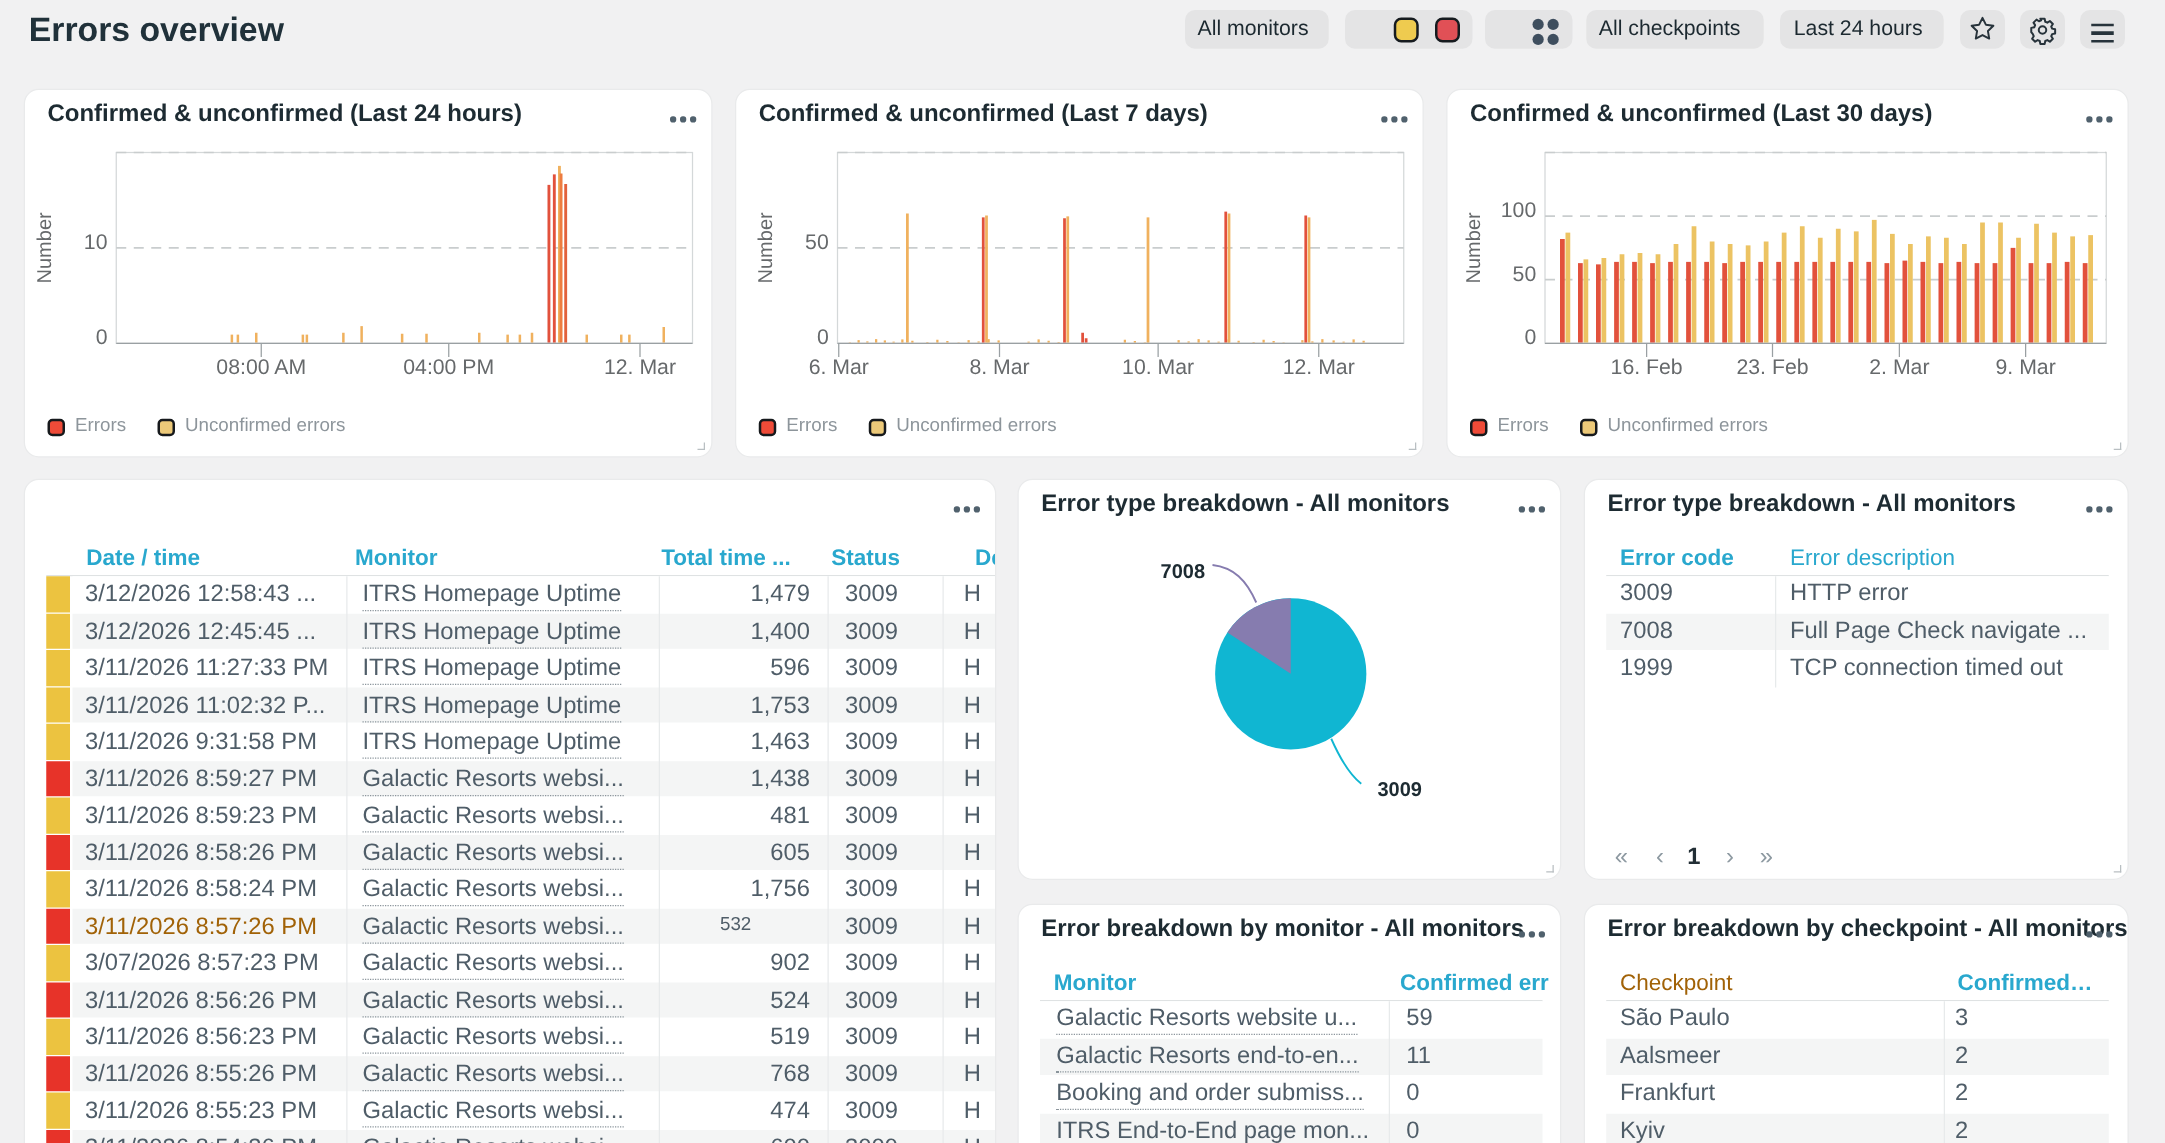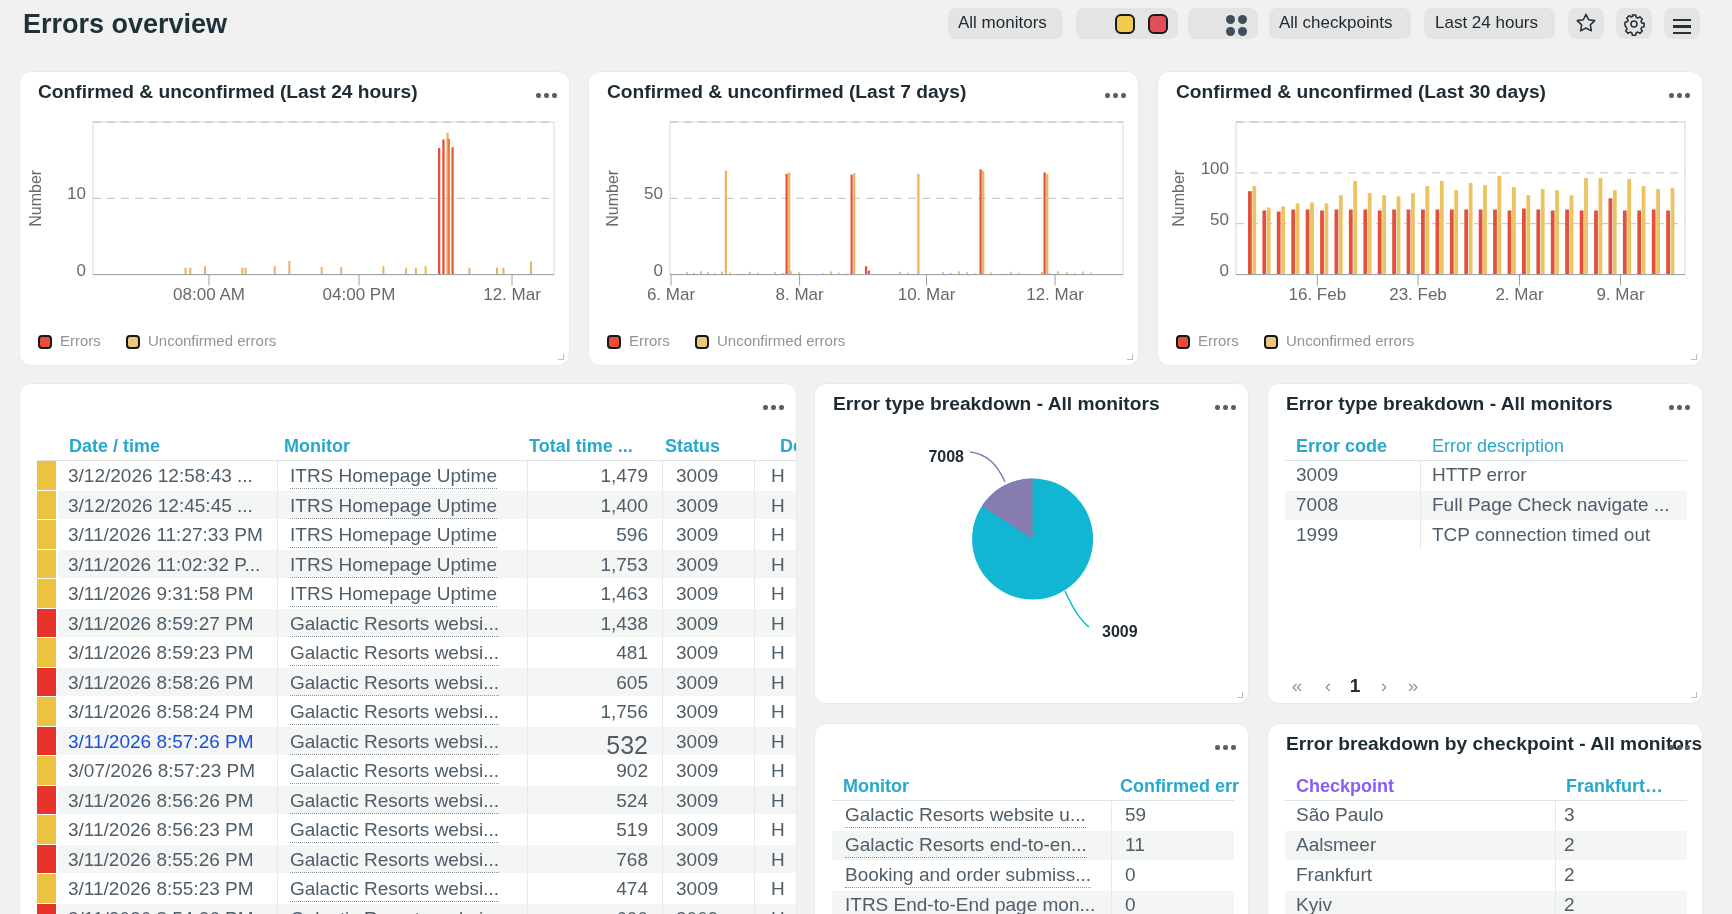--- a/index.html
+++ b/index.html
@@ -330,23 +330,23 @@
     <div style="position:absolute;left:751px;top:287.6px;width:46px;font-size:19px;color:#4f5d68;overflow:hidden;white-space:nowrap">H</div>
     <div style="position:absolute;left:38px;top:313.3px;width:740px;height:28.5px;background:#ffffff"></div>
     <div style="position:absolute;left:17px;top:313.3px;width:19px;height:28.5px;background:#ecc340"></div>
     <div style="position:absolute;left:48px;top:317.1px;font-size:19px;color:#4f5d68;white-space:nowrap">3/11/2026 8:58:24 PM</div>
     <div style="position:absolute;left:270px;top:317.1px;font-size:19px;color:#4f5d68;white-space:nowrap;border-bottom:1px dotted #8b959c;padding-bottom:1px">Galactic Resorts websi...</div>
     <div style="position:absolute;left:509px;top:317.1px;width:119px;font-size:19px;color:#4f5d68;text-align:right">1,756</div>
     <div style="position:absolute;left:656px;top:317.1px;font-size:19px;color:#4f5d68">3009</div>
     <div style="position:absolute;left:751px;top:317.1px;width:46px;font-size:19px;color:#4f5d68;overflow:hidden;white-space:nowrap">H</div>
     <div style="position:absolute;left:38px;top:342.8px;width:740px;height:28.5px;background:#f4f5f5"></div>
     <div style="position:absolute;left:17px;top:342.8px;width:19px;height:28.5px;background:#e73329"></div>
-    <div style="position:absolute;left:48px;top:346.6px;font-size:19px;color:#1d4ed8;white-space:nowrap">3/11/2026 8:57:26 PM</div>
+    <div style="position:absolute;left:48px;top:346.6px;font-size:19px;color:#a16207;white-space:nowrap">3/11/2026 8:57:26 PM</div>
     <div style="position:absolute;left:270px;top:346.6px;font-size:19px;color:#4f5d68;white-space:nowrap;border-bottom:1px dotted #8b959c;padding-bottom:1px">Galactic Resorts websi...</div>
-    <div style="position:absolute;left:509px;top:346.6px;width:119px;font-size:25px;color:#4f5d68;text-align:right">532</div>
+    <div style="position:absolute;left:509px;top:346.6px;width:119px;font-size:15px;color:#4f5d68;text-align:center">532</div>
     <div style="position:absolute;left:656px;top:346.6px;font-size:19px;color:#4f5d68">3009</div>
     <div style="position:absolute;left:751px;top:346.6px;width:46px;font-size:19px;color:#4f5d68;overflow:hidden;white-space:nowrap">H</div>
     <div style="position:absolute;left:38px;top:372.3px;width:740px;height:28.5px;background:#ffffff"></div>
     <div style="position:absolute;left:17px;top:372.3px;width:19px;height:28.5px;background:#ecc340"></div>
     <div style="position:absolute;left:48px;top:376.1px;font-size:19px;color:#4f5d68;white-space:nowrap">3/07/2026 8:57:23 PM</div>
     <div style="position:absolute;left:270px;top:376.1px;font-size:19px;color:#4f5d68;white-space:nowrap;border-bottom:1px dotted #8b959c;padding-bottom:1px">Galactic Resorts websi...</div>
     <div style="position:absolute;left:509px;top:376.1px;width:119px;font-size:19px;color:#4f5d68;text-align:right">902</div>
     <div style="position:absolute;left:656px;top:376.1px;font-size:19px;color:#4f5d68">3009</div>
     <div style="position:absolute;left:751px;top:376.1px;width:46px;font-size:19px;color:#4f5d68;overflow:hidden;white-space:nowrap">H</div>
     <div style="position:absolute;left:38px;top:401.8px;width:740px;height:28.5px;background:#f4f5f5"></div>
@@ -423,20 +423,21 @@
     <div style="position:absolute;left:164px;top:140px;font-size:19px;color:#4f5d68;white-space:nowrap">TCP connection timed out</div>
     <div style="position:absolute;left:152px;top:77px;width:1px;height:89px;background:#e7eaeb"></div>
     <div style="position:absolute;left:18px;top:291px;width:22px;text-align:center;font-size:19px;color:#8d99a1;font-weight:normal">«</div>
     <div style="position:absolute;left:49px;top:291px;width:22px;text-align:center;font-size:19px;color:#8d99a1;font-weight:normal">‹</div>
     <div style="position:absolute;left:76px;top:291px;width:22px;text-align:center;font-size:19px;color:#222e35;font-weight:bold">1</div>
     <div style="position:absolute;left:105px;top:291px;width:22px;text-align:center;font-size:19px;color:#8d99a1;font-weight:normal">›</div>
     <div style="position:absolute;left:134px;top:291px;width:22px;text-align:center;font-size:19px;color:#8d99a1;font-weight:normal">»</div>
     <div style="position:absolute;left:423px;top:308px;width:6px;height:6px;border-right:1.5px solid #b9bfc2;border-bottom:1.5px solid #b9bfc2"></div>
   </div>
 <div style="position:absolute;left:814px;top:723px;width:435px;height:260px;background:#fff;border:1px solid #e9eaeb;border-radius:12px;box-sizing:border-box;overflow:hidden;">
+    <div style="position:absolute;left:18px;top:9px;font-size:19.2px;font-weight:bold;color:#1d2b32;white-space:nowrap">Error breakdown by monitor - All monitors</div>
     <div style="position:absolute;left:400px;top:21px;width:4.5px;height:4.5px;border-radius:50%;background:#50616d"></div>
     <div style="position:absolute;left:408px;top:21px;width:4.5px;height:4.5px;border-radius:50%;background:#50616d"></div>
     <div style="position:absolute;left:416px;top:21px;width:4.5px;height:4.5px;border-radius:50%;background:#50616d"></div>
     <div style="position:absolute;left:28px;top:52px;font-size:18px;font-weight:bold;color:#29a8ce">Monitor</div>
     <div style="position:absolute;left:305px;top:52px;width:119px;font-size:18px;font-weight:bold;color:#29a8ce;overflow:hidden;white-space:nowrap">Confirmed errors</div>
     <div style="position:absolute;left:17px;top:76px;width:402px;height:1px;background:#dfe2e3"></div>
     <div style="position:absolute;left:17px;top:77px;width:402px;height:29px;background:#ffffff"></div>
     <div style="position:absolute;left:30px;top:80px;font-size:19px;color:#4f5d68;white-space:nowrap;border-bottom:1px dotted #8b959c;padding-bottom:1px">Galactic Resorts website u...</div>
     <div style="position:absolute;left:310px;top:80px;font-size:19px;color:#4f5d68">59</div>
     <div style="position:absolute;left:17px;top:107px;width:402px;height:29px;background:#f4f5f5"></div>
@@ -448,22 +449,22 @@
     <div style="position:absolute;left:17px;top:167px;width:402px;height:29px;background:#f4f5f5"></div>
     <div style="position:absolute;left:30px;top:170px;font-size:19px;color:#4f5d68;white-space:nowrap;border-bottom:1px dotted #8b959c;padding-bottom:1px">ITRS End-to-End page mon...</div>
     <div style="position:absolute;left:310px;top:170px;font-size:19px;color:#4f5d68">0</div>
     <div style="position:absolute;left:296px;top:77px;width:1px;height:119px;background:#e7eaeb"></div>
   </div>
 <div style="position:absolute;left:1267px;top:723px;width:436px;height:260px;background:#fff;border:1px solid #e9eaeb;border-radius:12px;box-sizing:border-box;overflow:hidden;">
     <div style="position:absolute;left:18px;top:9px;font-size:19.2px;font-weight:bold;color:#1d2b32;white-space:nowrap">Error breakdown by checkpoint - All monitors</div>
     <div style="position:absolute;left:401px;top:21px;width:4.5px;height:4.5px;border-radius:50%;background:#50616d"></div>
     <div style="position:absolute;left:409px;top:21px;width:4.5px;height:4.5px;border-radius:50%;background:#50616d"></div>
     <div style="position:absolute;left:417px;top:21px;width:4.5px;height:4.5px;border-radius:50%;background:#50616d"></div>
-    <div style="position:absolute;left:28px;top:52px;font-size:18px;font-weight:bold;color:#8b5cf6">Checkpoint</div>
-    <div style="position:absolute;left:298px;top:52px;width:121px;font-size:18px;font-weight:bold;color:#29a8ce;overflow:hidden;white-space:nowrap">Frankfurt…</div>
+    <div style="position:absolute;left:28px;top:52px;font-size:18px;font-weight:normal;color:#a16207">Checkpoint</div>
+    <div style="position:absolute;left:298px;top:52px;width:121px;font-size:18px;font-weight:bold;color:#29a8ce;overflow:hidden;white-space:nowrap">Confirmed…</div>
     <div style="position:absolute;left:17px;top:76px;width:402px;height:1px;background:#dfe2e3"></div>
     <div style="position:absolute;left:17px;top:77px;width:402px;height:29px;background:#ffffff"></div>
     <div style="position:absolute;left:28px;top:80px;font-size:19px;color:#4f5d68;white-space:nowrap">São Paulo</div>
     <div style="position:absolute;left:296px;top:80px;font-size:19px;color:#4f5d68">3</div>
     <div style="position:absolute;left:17px;top:107px;width:402px;height:29px;background:#f4f5f5"></div>
     <div style="position:absolute;left:28px;top:110px;font-size:19px;color:#4f5d68;white-space:nowrap">Aalsmeer</div>
     <div style="position:absolute;left:296px;top:110px;font-size:19px;color:#4f5d68">2</div>
     <div style="position:absolute;left:17px;top:137px;width:402px;height:29px;background:#ffffff"></div>
     <div style="position:absolute;left:28px;top:140px;font-size:19px;color:#4f5d68;white-space:nowrap">Frankfurt</div>
     <div style="position:absolute;left:296px;top:140px;font-size:19px;color:#4f5d68">2</div>

